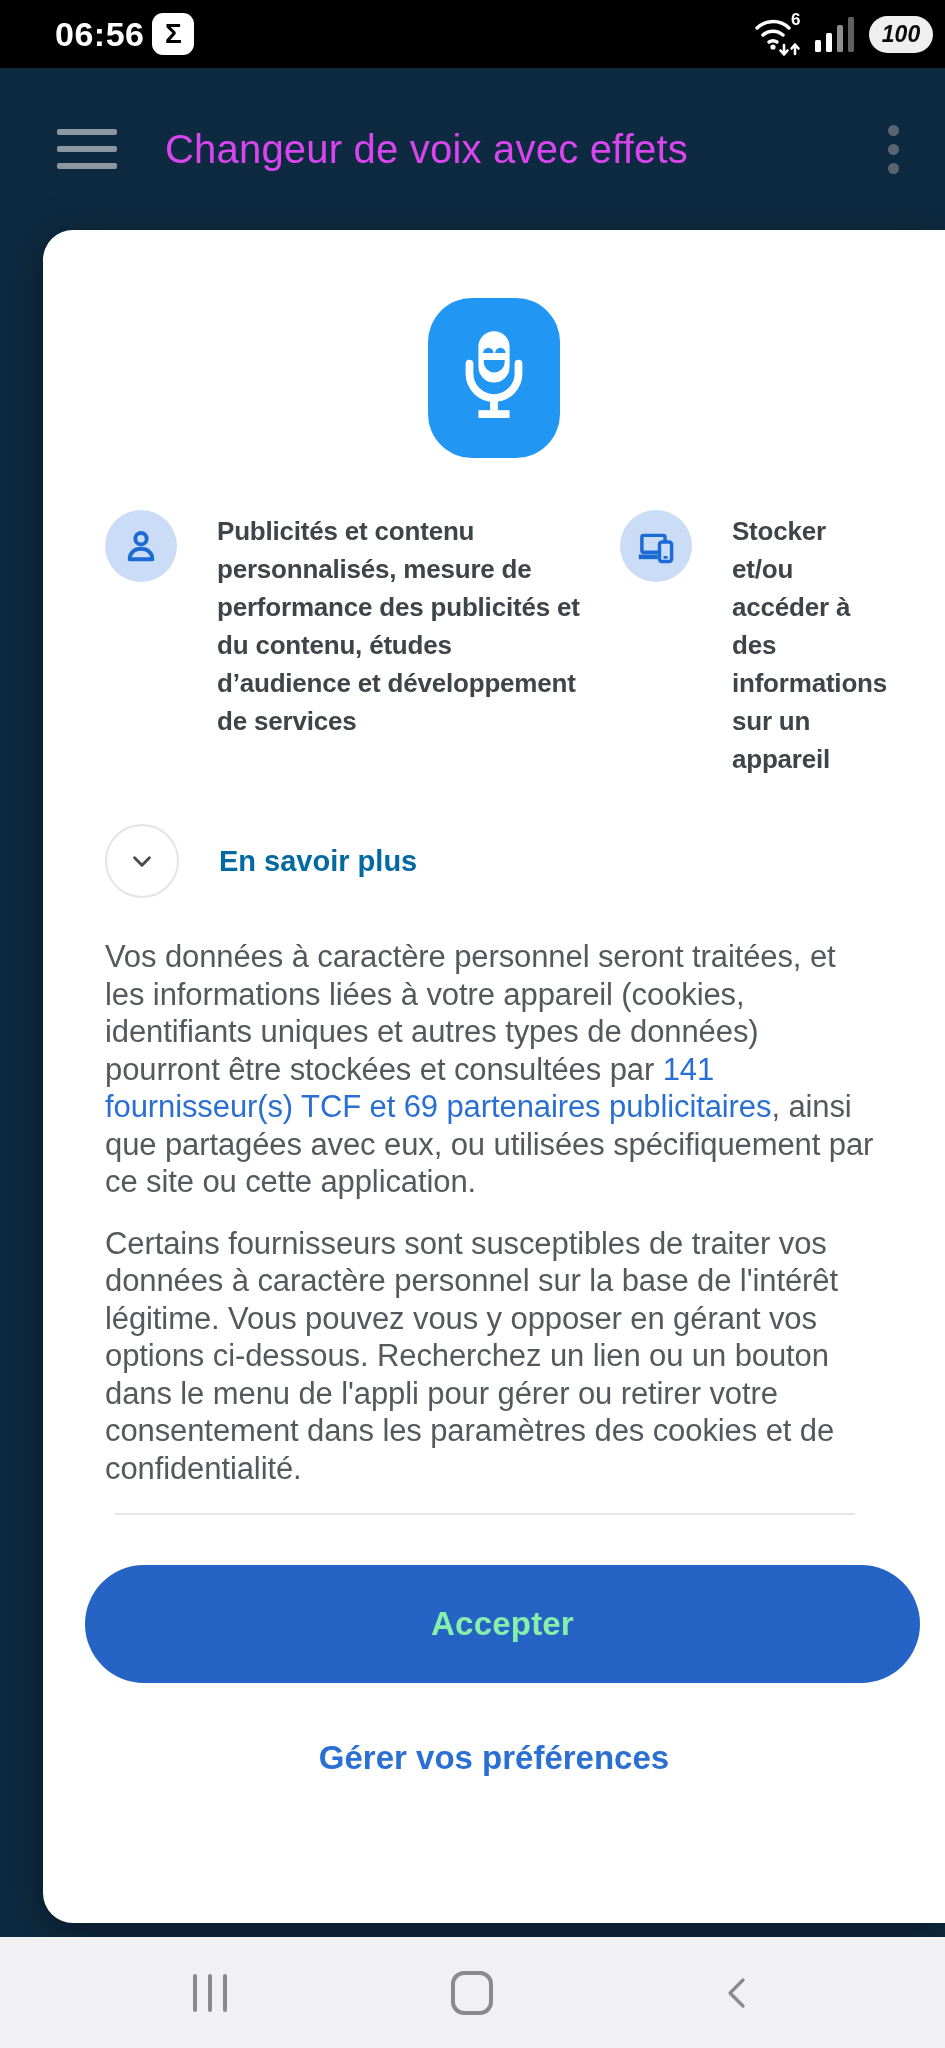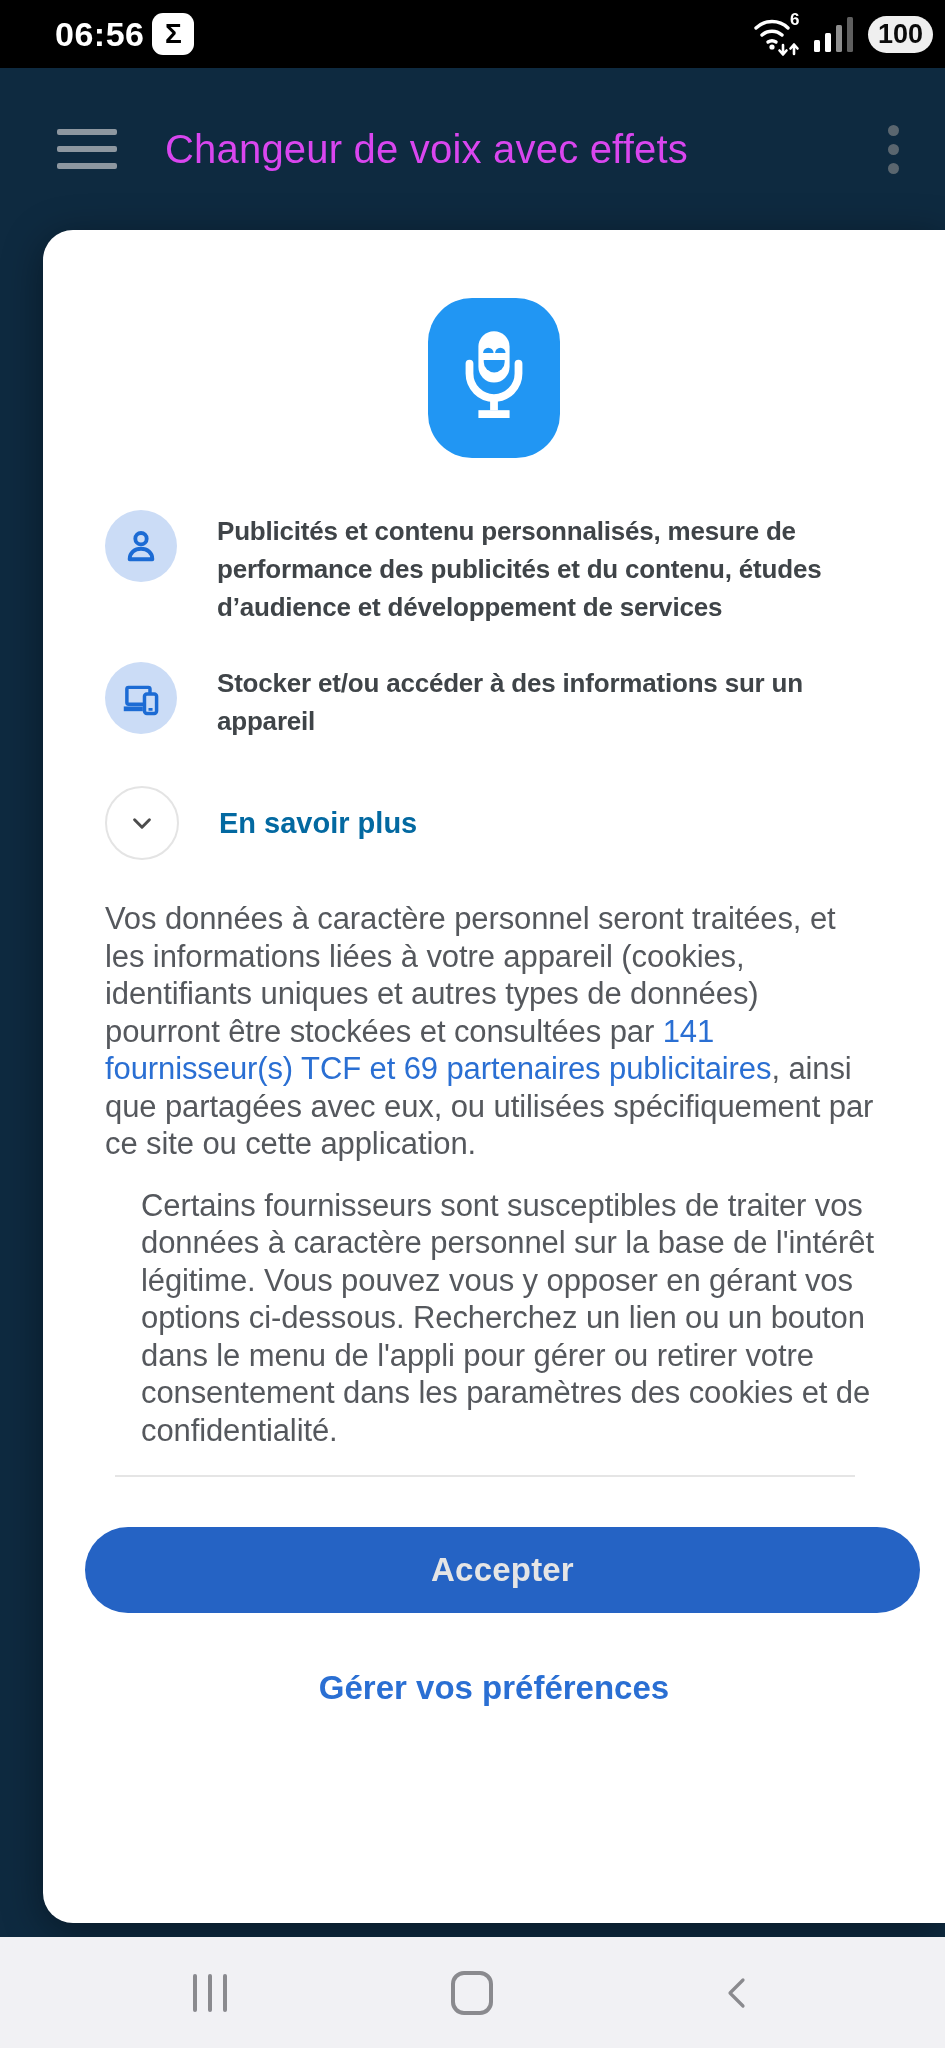--- a/index.html
+++ b/index.html
@@ -9,60 +9,60 @@
 
   
   .status-bar { position:absolute; top:0; left:0; width:945px; height:68px; background:#000;
     display:flex; align-items:center; justify-content:space-between; padding:0 12px 0 55px; }
   .sb-left { display:flex; align-items:center; gap:8px; }
   .sb-time { color:#fff; font-size:34px; font-weight:600; letter-spacing:.5px; }
   .sb-sigma { width:42px; height:42px; background:#fff; border-radius:11px; color:#000;
     font-size:28px; font-weight:700; display:flex; align-items:center; justify-content:center; }
   .sb-right { display:flex; align-items:center; gap:12px; }
   .battery-pill { min-width:64px; height:37px; background:#efefef; border-radius:19px; color:#0a0a0a;
-    font-size:27px; font-weight:700; display:flex; align-items:center; justify-content:center; padding:0 10px; }
+    font-size:23px; font-weight:700; display:flex; align-items:center; justify-content:center; padding:0 10px;font-style:italic; }
 
   
   .app-header { position:absolute; top:68px; left:0; width:945px; height:162px;
     display:flex; align-items:center; padding:0 42px 0 57px; }
   .hamburger { width:60px; display:flex; flex-direction:column; gap:11px; cursor:pointer; }
   .hamburger span { display:block; height:6px; background:#8d97a0; border-radius:2px; }
   .header-title { margin-left:48px; font-size:40px; font-weight:500; color:#d946ef; letter-spacing:.2px;
     white-space:nowrap; overflow:hidden; }
   .kebab { margin-left:auto; display:flex; flex-direction:column; gap:8px; align-items:center; cursor:pointer; padding:4px; }
   .kebab i { width:11px; height:11px; border-radius:50%; background:#5a666f; }
 
   
   .dialog { position:absolute; top:230px; left:43px; right:0; height:1693px; background:#fff;
     border-radius:30px 0 0 30px; box-shadow:0 8px 40px rgba(0,0,0,.4); overflow:hidden; }
   .app-icon { width:132px; height:160px; margin:68px auto 0; background:#2196f3; border-radius:44px;
     display:flex; align-items:center; justify-content:center; }
   .consent-title { margin:34px auto 0; max-width:840px; text-align:center; font-size:32px; font-weight:400;
     line-height:48px; color:#1b1c1e; letter-spacing:-.3px; }
 
-  .purposes { margin-top:52px; padding:0 58px 0 62px; display:flex; flex-direction:column; gap:36px; }
+  .purposes { margin-top:52px; padding:0 58px 0 62px; display:flex; gap:36px; }
   .purpose-row { display:flex; gap:40px; align-items:flex-start; }
   .chip { flex:0 0 72px; width:72px; height:72px; border-radius:50%; background:#cbdcf6;
     display:flex; align-items:center; justify-content:center; }
   .purpose-text { font-size:26px; font-weight:700; line-height:38px; color:#3f4448; letter-spacing:-.2px; padding-top:2px; }
 
   .learn-more { margin-top:46px; padding:0 58px 0 62px; display:flex; gap:40px; align-items:center; cursor:pointer; }
   .chev-circle { flex:0 0 74px; width:74px; height:74px; border-radius:50%; background:#fff; border:2px solid #e4e4e4;
     display:flex; align-items:center; justify-content:center; }
   .learn-more-label { font-size:29px; font-weight:700; color:#0369a1; }
 
   .body-text { padding:0 65px 0 62px; font-size:31px; line-height:37.5px; color:#55585d; letter-spacing:-.1px; }
   .p1 { margin-top:40px; }
-  .p2 { margin-top:24px;margin-left:36px; }
+  .p2 { margin-top:24px; }
   .inline-link { color:#2a6fd3; text-decoration:none; cursor:pointer; }
 
   .divider { margin:26px 90px 0 72px; border:none; border-top:2px solid #e5e5e5; }
 
-  .accept-btn { display:flex; align-items:center; justify-content:center; margin:50px 0 0 42px; width:835px; height:86px;
-    background:#2563c4; border:none; border-radius:59px; color:#e5e5e5; font-family:inherit;
+  .accept-btn { display:flex; align-items:center; justify-content:center; margin:50px 0 0 42px; width:835px; height:118px;
+    background:#2563c4; border:none; border-radius:59px; color:#86efac; font-family:inherit;
     font-size:33px; font-weight:700; letter-spacing:.2px; cursor:pointer; }
   .manage-link { display:block; margin-top:56px; text-align:center; font-size:33px; font-weight:700;
     color:#2a6fd3; text-decoration:none; cursor:pointer; }
 
   
   .nav-bar { position:absolute; left:0; bottom:0; width:945px; height:111px; background:#f1f1f4; }
   .nav-btn { position:absolute; top:0; height:111px; display:flex; align-items:center; justify-content:center; cursor:pointer; }
   .nav-recents { left:160px; width:100px; gap:11px; }
   .nav-recents i { display:block; width:4px; height:38px; background:#8a8a8e; border-radius:2px; }
   .nav-home { left:422px; width:100px; }

